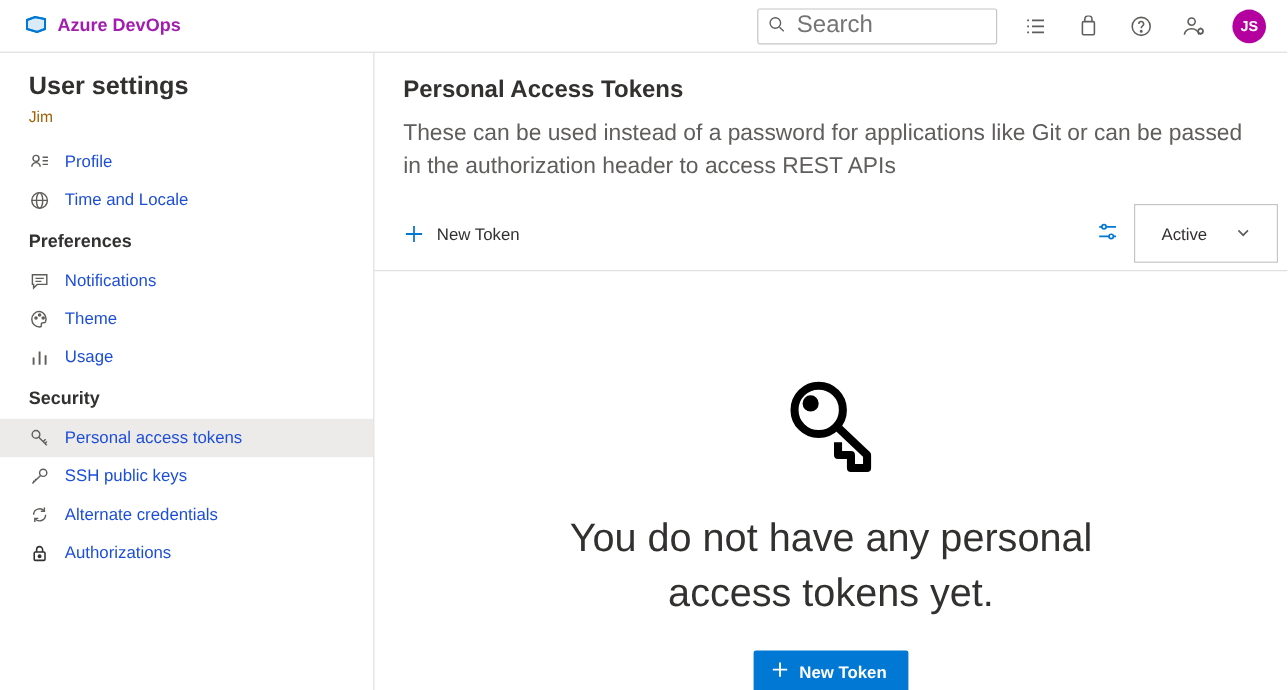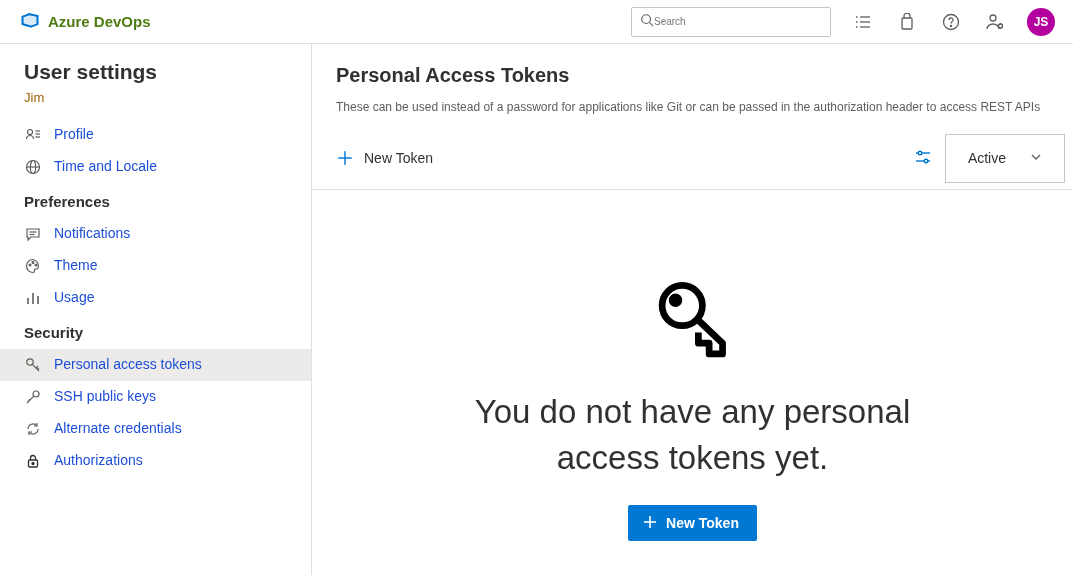--- a/index.html
+++ b/index.html
@@ -18,43 +18,43 @@
     display: flex;
     align-items: center;
     border-bottom: 1px solid #e1dfdd;
     padding: 0 8px;
   }
   .brand {
     display: flex;
     align-items: center;
     gap: 8px;
     padding-left: 12px;
-    color: #4d7c0f;
+    color: #a21caf;
     font-weight: 600;
     font-size: 15px;
   }
   .brand svg { width: 20px; height: 20px; }
   .topbar-spacer { flex: 1; }
   .searchbox {
     width: 200px;
     height: 30px;
     border: 1px solid #c8c6c4;
     border-radius: 2px;
     display: flex;
     align-items: center;
     padding: 0 8px;
     margin-right: 10px;
     color: #605e5c;
   }
   .searchbox input {
     border: none;
     outline: none;
-    font-size: 10px;
+    font-size: 20px;
     flex: 1;
-    margin-left: 0;
+    margin-left: 10px;
     color: #323130;
     background: transparent;
   }
   .topbar-icons { display: flex; align-items: center; gap: 0; }
   .topbar-btn {
     width: 44px; height: 44px;
     display: flex; align-items: center; justify-content: center;
     color: #605e5c;
     cursor: pointer;
   }
@@ -110,21 +110,21 @@
   .main-header {
     padding: 20px 24px 4px;
   }
   .main-title {
     font-size: 20px;
     font-weight: 600;
     margin-bottom: 4px;
   }
   .main-desc {
     color: #605e5c;
-    font-size: 12px;
+    font-size: 19px;
     line-height: 1.4;
     max-width: 760px;
     margin-top: 12px;
   }
   .toolbar {
     display: flex;
     align-items: center;
     border-bottom: 1px solid #e1dfdd;
     padding: 6px 6px 6px 20px;
     margin-top: 8px;

